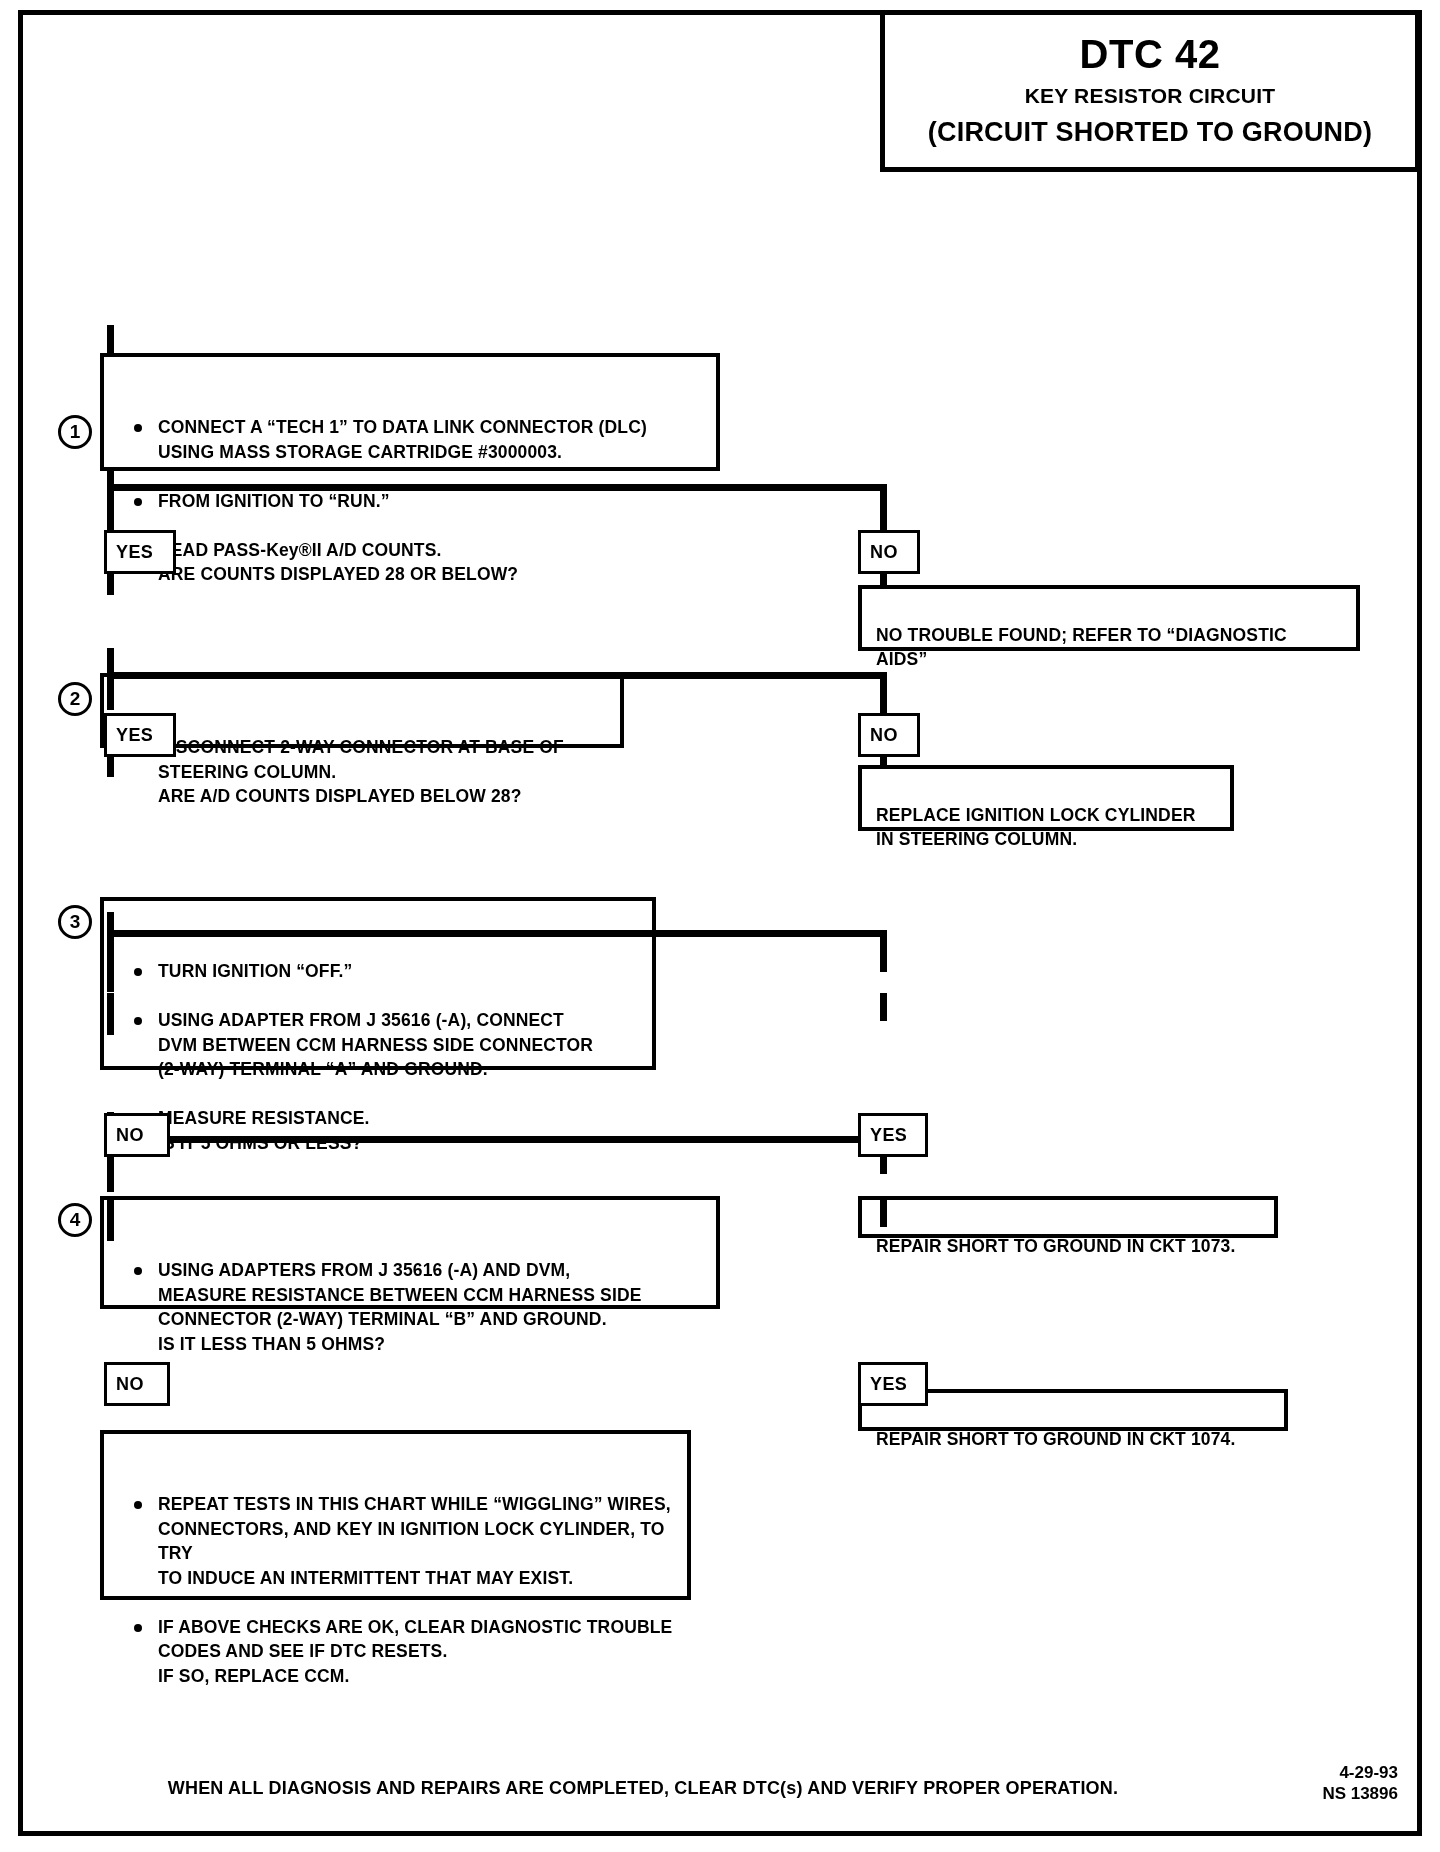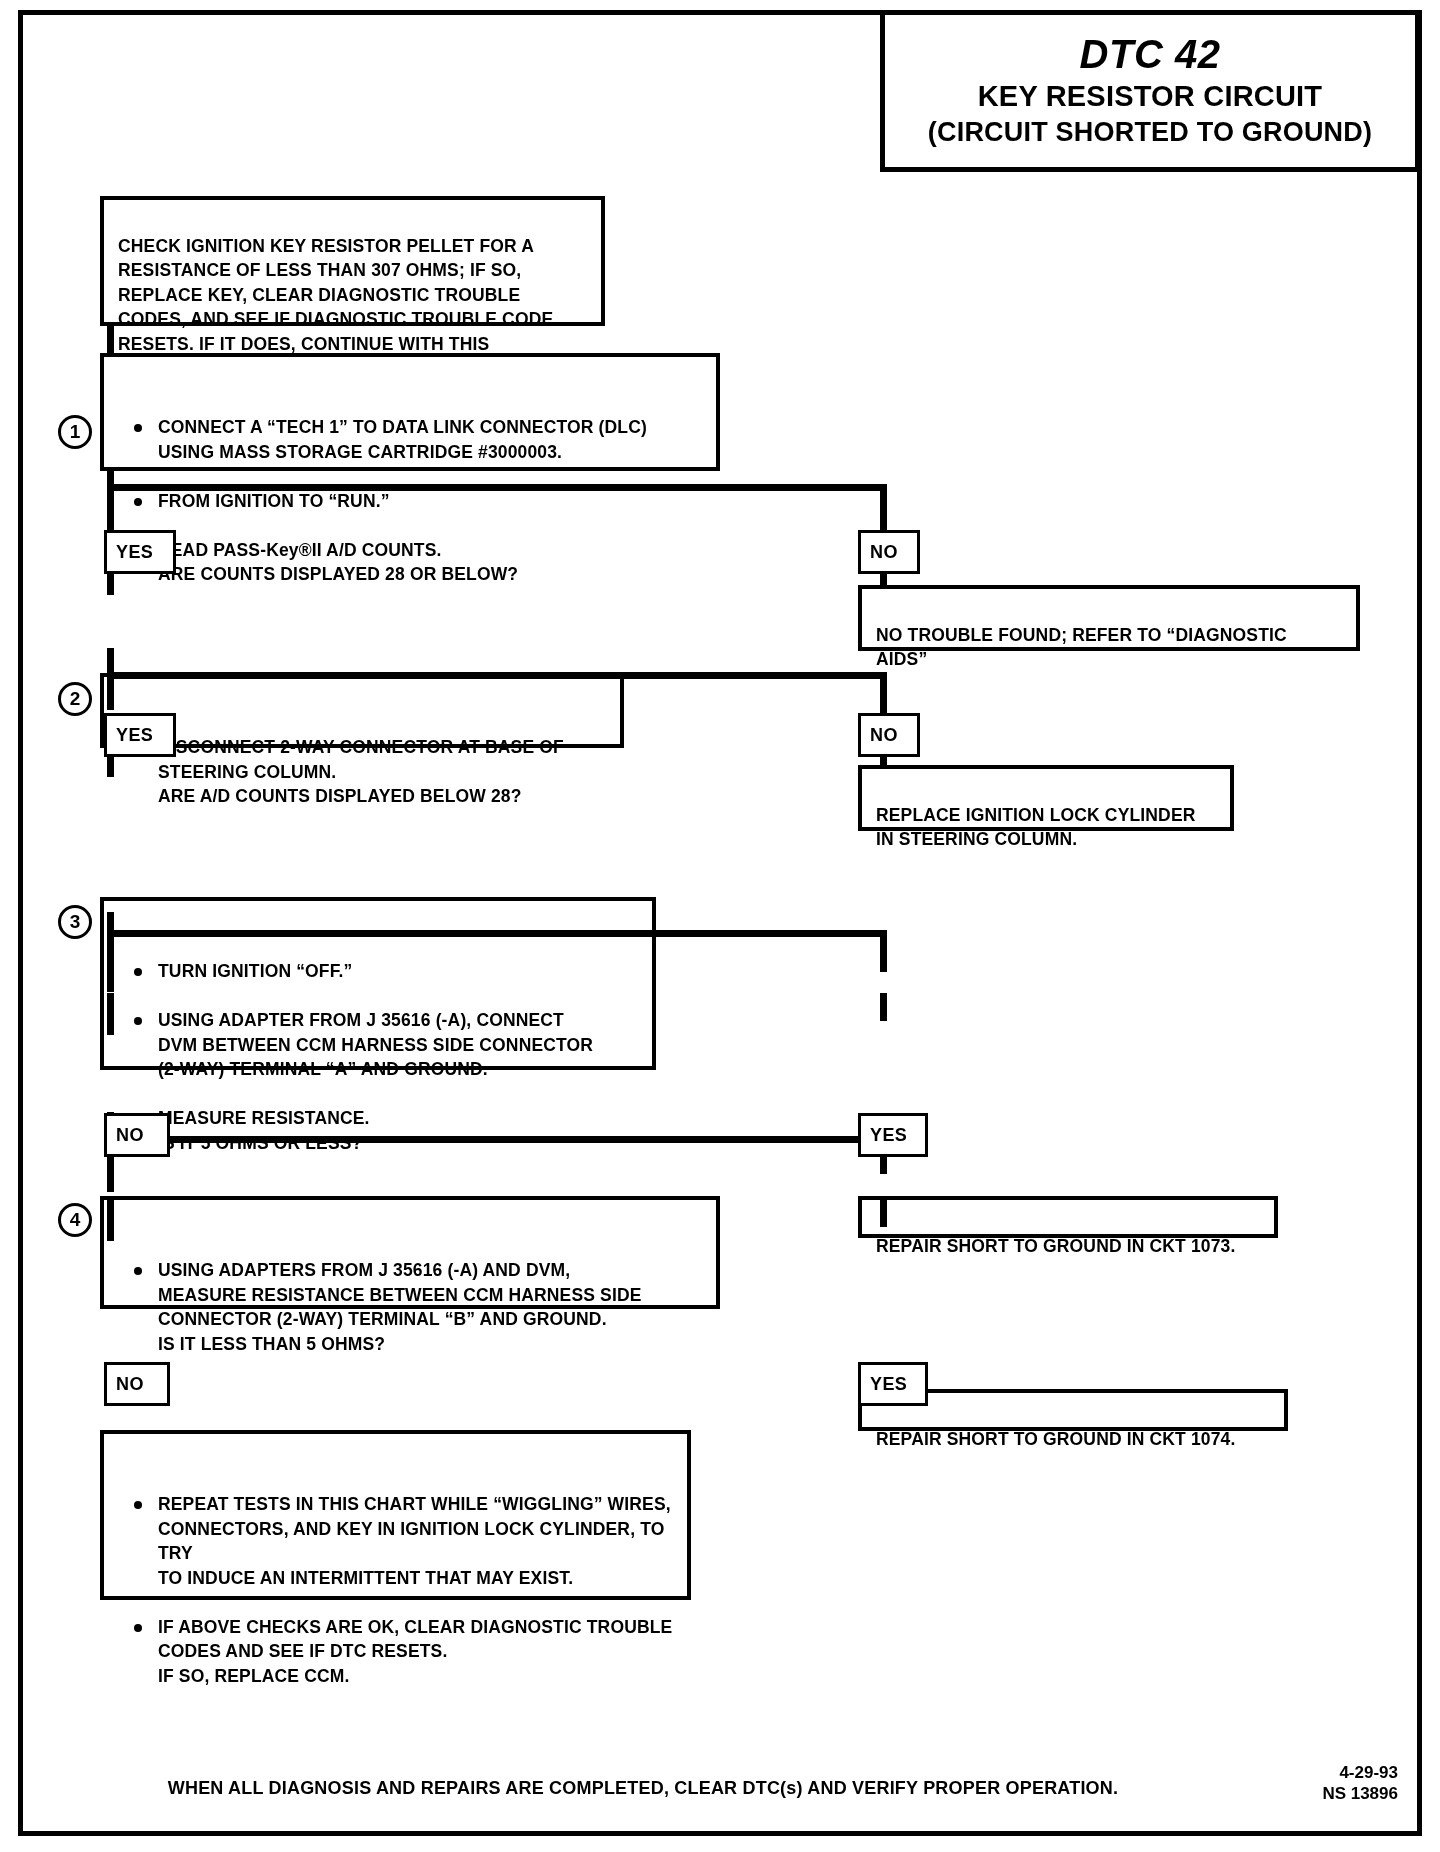--- a/index.html
+++ b/index.html
@@ -30,24 +30,23 @@
     border: 5px solid #000;
     background: #fff;
     text-align: center;
     padding-top: 16px;
   }
   .header-dtc {
     font-size: 40px;
     font-weight: bold;
     letter-spacing: 0.5px;
     line-height: 46px;
-    font-style: italic;
   }
   .header-sub1 {
-    font-size: 29px;
+    font-size: 21px;
     font-weight: bold;
     line-height: 38px;
     letter-spacing: 0.2px;
   }
   .header-sub2 {
     font-size: 27px;
     font-weight: bold;
     line-height: 34px;
     letter-spacing: 0.2px;
   }
@@ -169,27 +168,20 @@
   <div class="ln lv" style="left:880px; top:930px; height:42px;"></div>
   <div class="ln lv" style="left:107px; top:993px; height:42px;"></div>
   <div class="ln lv" style="left:880px; top:993px; height:28px;"></div>
 
   <div class="ln lv" style="left:107px; top:1112px; height:80px;"></div>
   <div class="ln lh" style="left:107px; top:1136px; width:780px;"></div>
   <div class="ln lv" style="left:880px; top:1136px; height:38px;"></div>
   <div class="ln lv" style="left:107px; top:1199px; height:42px;"></div>
   <div class="ln lv" style="left:880px; top:1199px; height:28px;"></div>
 
-  <div class="tbox" id="introBox" style="left:100px; top:196px; width:505px; height:130px;">
-    <span>CHECK IGNITION KEY RESISTOR PELLET FOR A
-RESISTANCE OF LESS THAN 307 OHMS; IF SO,
-REPLACE KEY, CLEAR DIAGNOSTIC TROUBLE
-CODES, AND SEE IF DIAGNOSTIC TROUBLE CODE
-RESETS.  IF IT DOES, CONTINUE WITH THIS</span>
-  </div>
 
   <div class="stepnum" style="left:58px; top:415px;">1</div>
   <div class="tbox withbul" style="left:100px; top:353px; width:620px; height:118px;">
     <ul class="bl">
       <li>CONNECT A “TECH 1” TO DATA LINK CONNECTOR (DLC)
 USING MASS STORAGE CARTRIDGE #3000003.</li>
       <li>FROM IGNITION TO “RUN.”</li>
       <li>READ PASS-Key®II A/D COUNTS.
 ARE COUNTS DISPLAYED 28 OR BELOW?</li>
     </ul>

